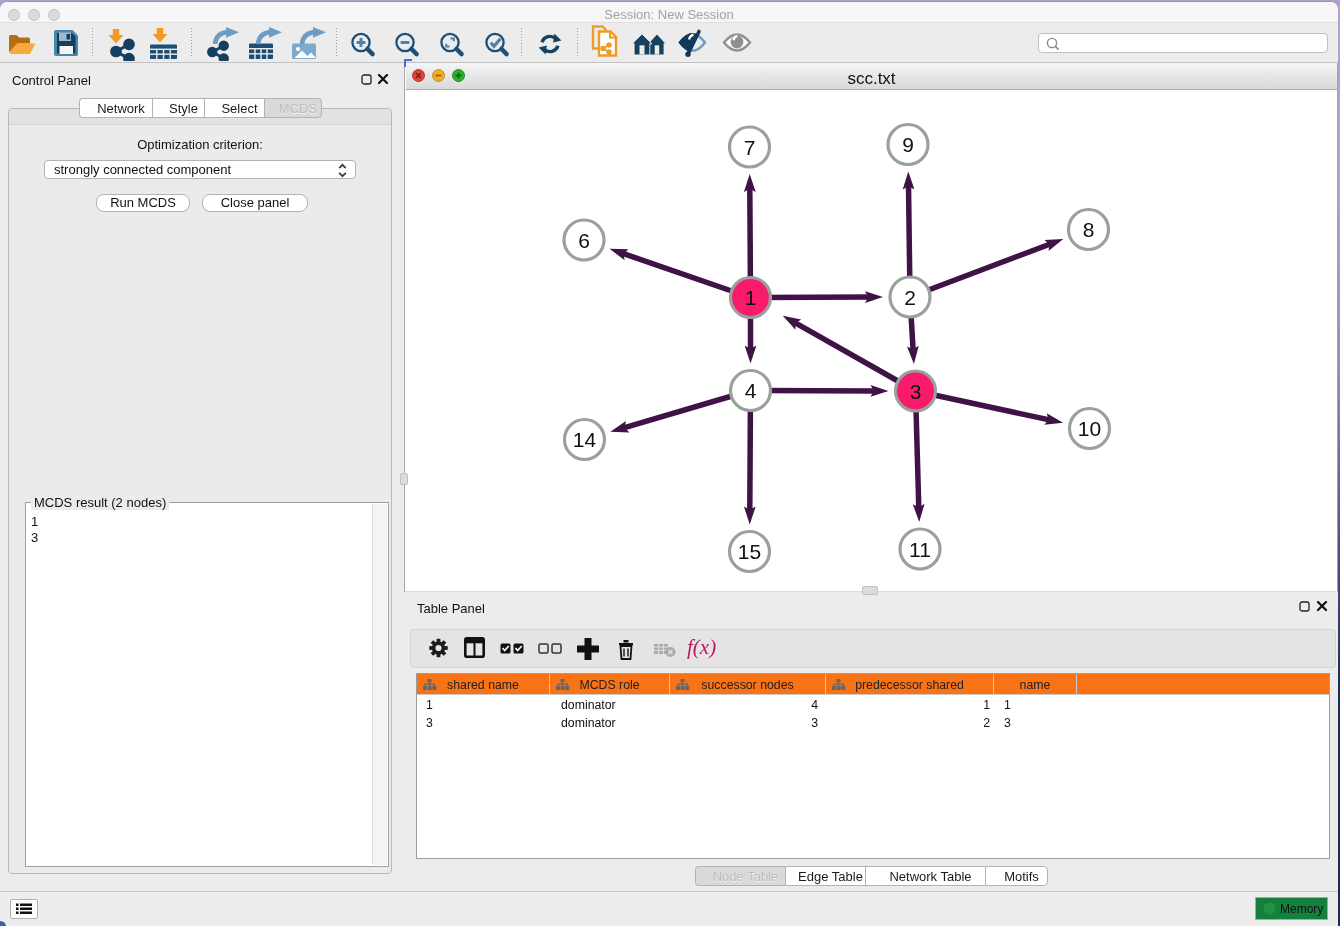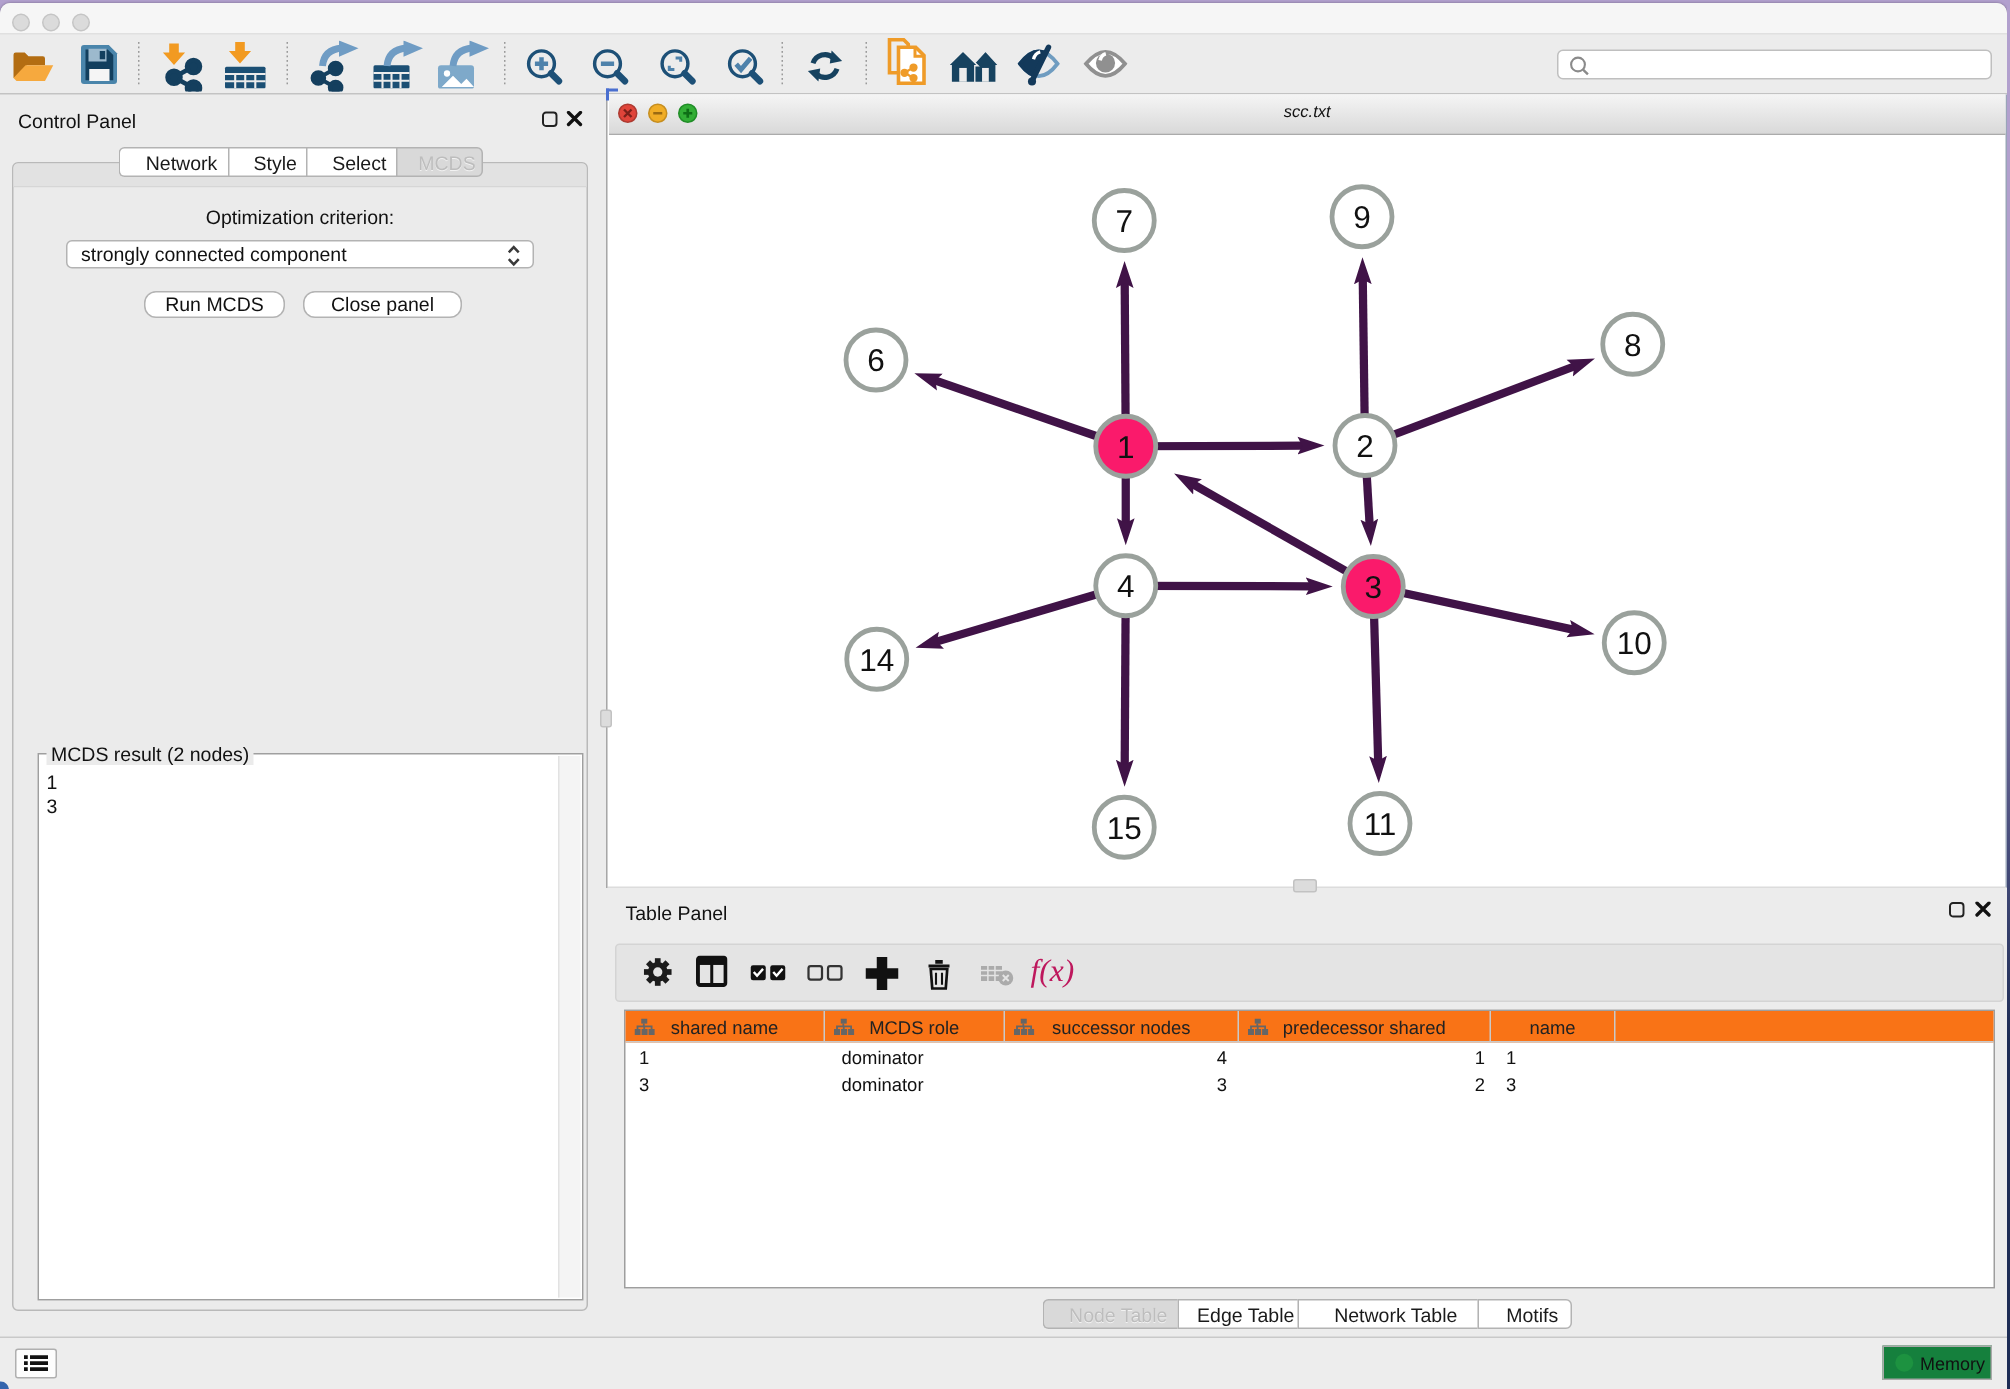--- a/index.html
+++ b/index.html
@@ -32,21 +32,21 @@
 #fieldset { position:absolute; left:16px; top:393px; width:364px; height:365px; border:1px solid #9f9f9f; background:#fff; }
 #legend { position:absolute; left:5px; top:-8px; background:#ebebeb; padding:0 3px; font-size:13px; color:#111; }
 #resulttext { position:absolute; left:5px; top:11px; font-size:13px; color:#111; line-height:15.5px; }
 #resscroll { position:absolute; right:1px; top:1px; width:15px; height:361px; background:#f4f4f4; border-left:1px solid #e2e2e2; }
 
 #netwin { position:absolute; left:405px; top:63px; width:933px; height:529px; background:#fff; border-right:1px solid #99a5b8; border-bottom:1px solid #dcdcdc; }
 #splitline { position:absolute; left:404px; top:62px; width:1px; height:530px; background:#a7a7a7; }
 #bluecorner { position:absolute; left:404px; top:59px; width:8px; height:2px; background:#4a6fd0; }
 #bluecorner2 { position:absolute; left:404px; top:59px; width:2px; height:8px; background:#4a6fd0; }
 #iwtitle { position:absolute; left:406px; top:63px; width:931px; height:27px; background:linear-gradient(#f5f5f5,#d9d9d9); border-bottom:1px solid #ababab; }
-#iwtext { position:absolute; left:0; top:6px; width:100%; text-align:center; font-size:11px; color:#111;font-style:italic; }
+#iwtext { position:absolute; left:0; top:6px; width:100%; text-align:center; font-size:17px; color:#111; }
 .light { position:absolute; top:6px; width:13px; height:13px; border-radius:50%; }
 .light svg { position:absolute; left:0; top:0; }
 #hgrip { position:absolute; left:862px; top:586px; width:16px; height:9px; background:#dcdcdc; border:1px solid #c2c2c2; border-radius:2px; z-index:6; }
 #lgrip { position:absolute; left:400px; top:473px; width:8px; height:12px; background:#dcdcdc; border:1px solid #c2c2c2; border-radius:2px; z-index:7; }
 
 #tphead { position:absolute; left:417px; top:601px; font-size:13px; color:#111;text-align:center; }
 #tptoolbar { position:absolute; left:410px; top:629px; width:926px; height:39px; background:#e4e4e4; border:1px solid #d4d4d4; border-radius:3px; }
 #tbl { position:absolute; left:416px; top:673px; width:914px; height:186px; background:#fff; border:1px solid #9e9e9e; font-size:12.3px; }
 #tblhdr { position:absolute; left:0; top:0; width:912px; height:21px; background:#f97316; border-bottom:1px solid #c9c9c9; }
 .th { position:absolute; top:0; height:21px; border-right:1px solid #c9c9c9; text-align:center; line-height:22px; color:#222; }
@@ -59,20 +59,21 @@
 </style>
 </head>
 <body>
 <div id="deskR"></div>
 <div style="position:absolute;left:-5px;top:921px;width:11px;height:11px;border-radius:50%;background:#3565ad;z-index:50;"></div>
 <div id="win"></div>
 <div id="titlebar">
   <div class="tl" style="left:8px;"></div>
   <div class="tl" style="left:28px;"></div>
   <div class="tl" style="left:48px;"></div>
+  <div id="title">Session: New Session</div>
 </div>
 <div id="toolbar">
   <div class="sep" style="left:92px;"></div>
     <div class="sep" style="left:191px;"></div>
     <div class="sep" style="left:336px;"></div>
     <div class="sep" style="left:521px;"></div>
     <div class="sep" style="left:577px;"></div>
 <svg class="tic" style="left:6px;" width="32" height="32" viewBox="0 0 32 32">
       <path d="M3 25 V9.5 Q3 8 4.5 8 H10.5 L13 10.5 H22.5 Q24 10.5 24 12 V16.5 H12 L4.5 24.5 Z" fill="#b36d12"></path>
       <path d="M3 25 L11 16.5 H29.5 L24 27 H5 Z" fill="#f6a93e"></path>

